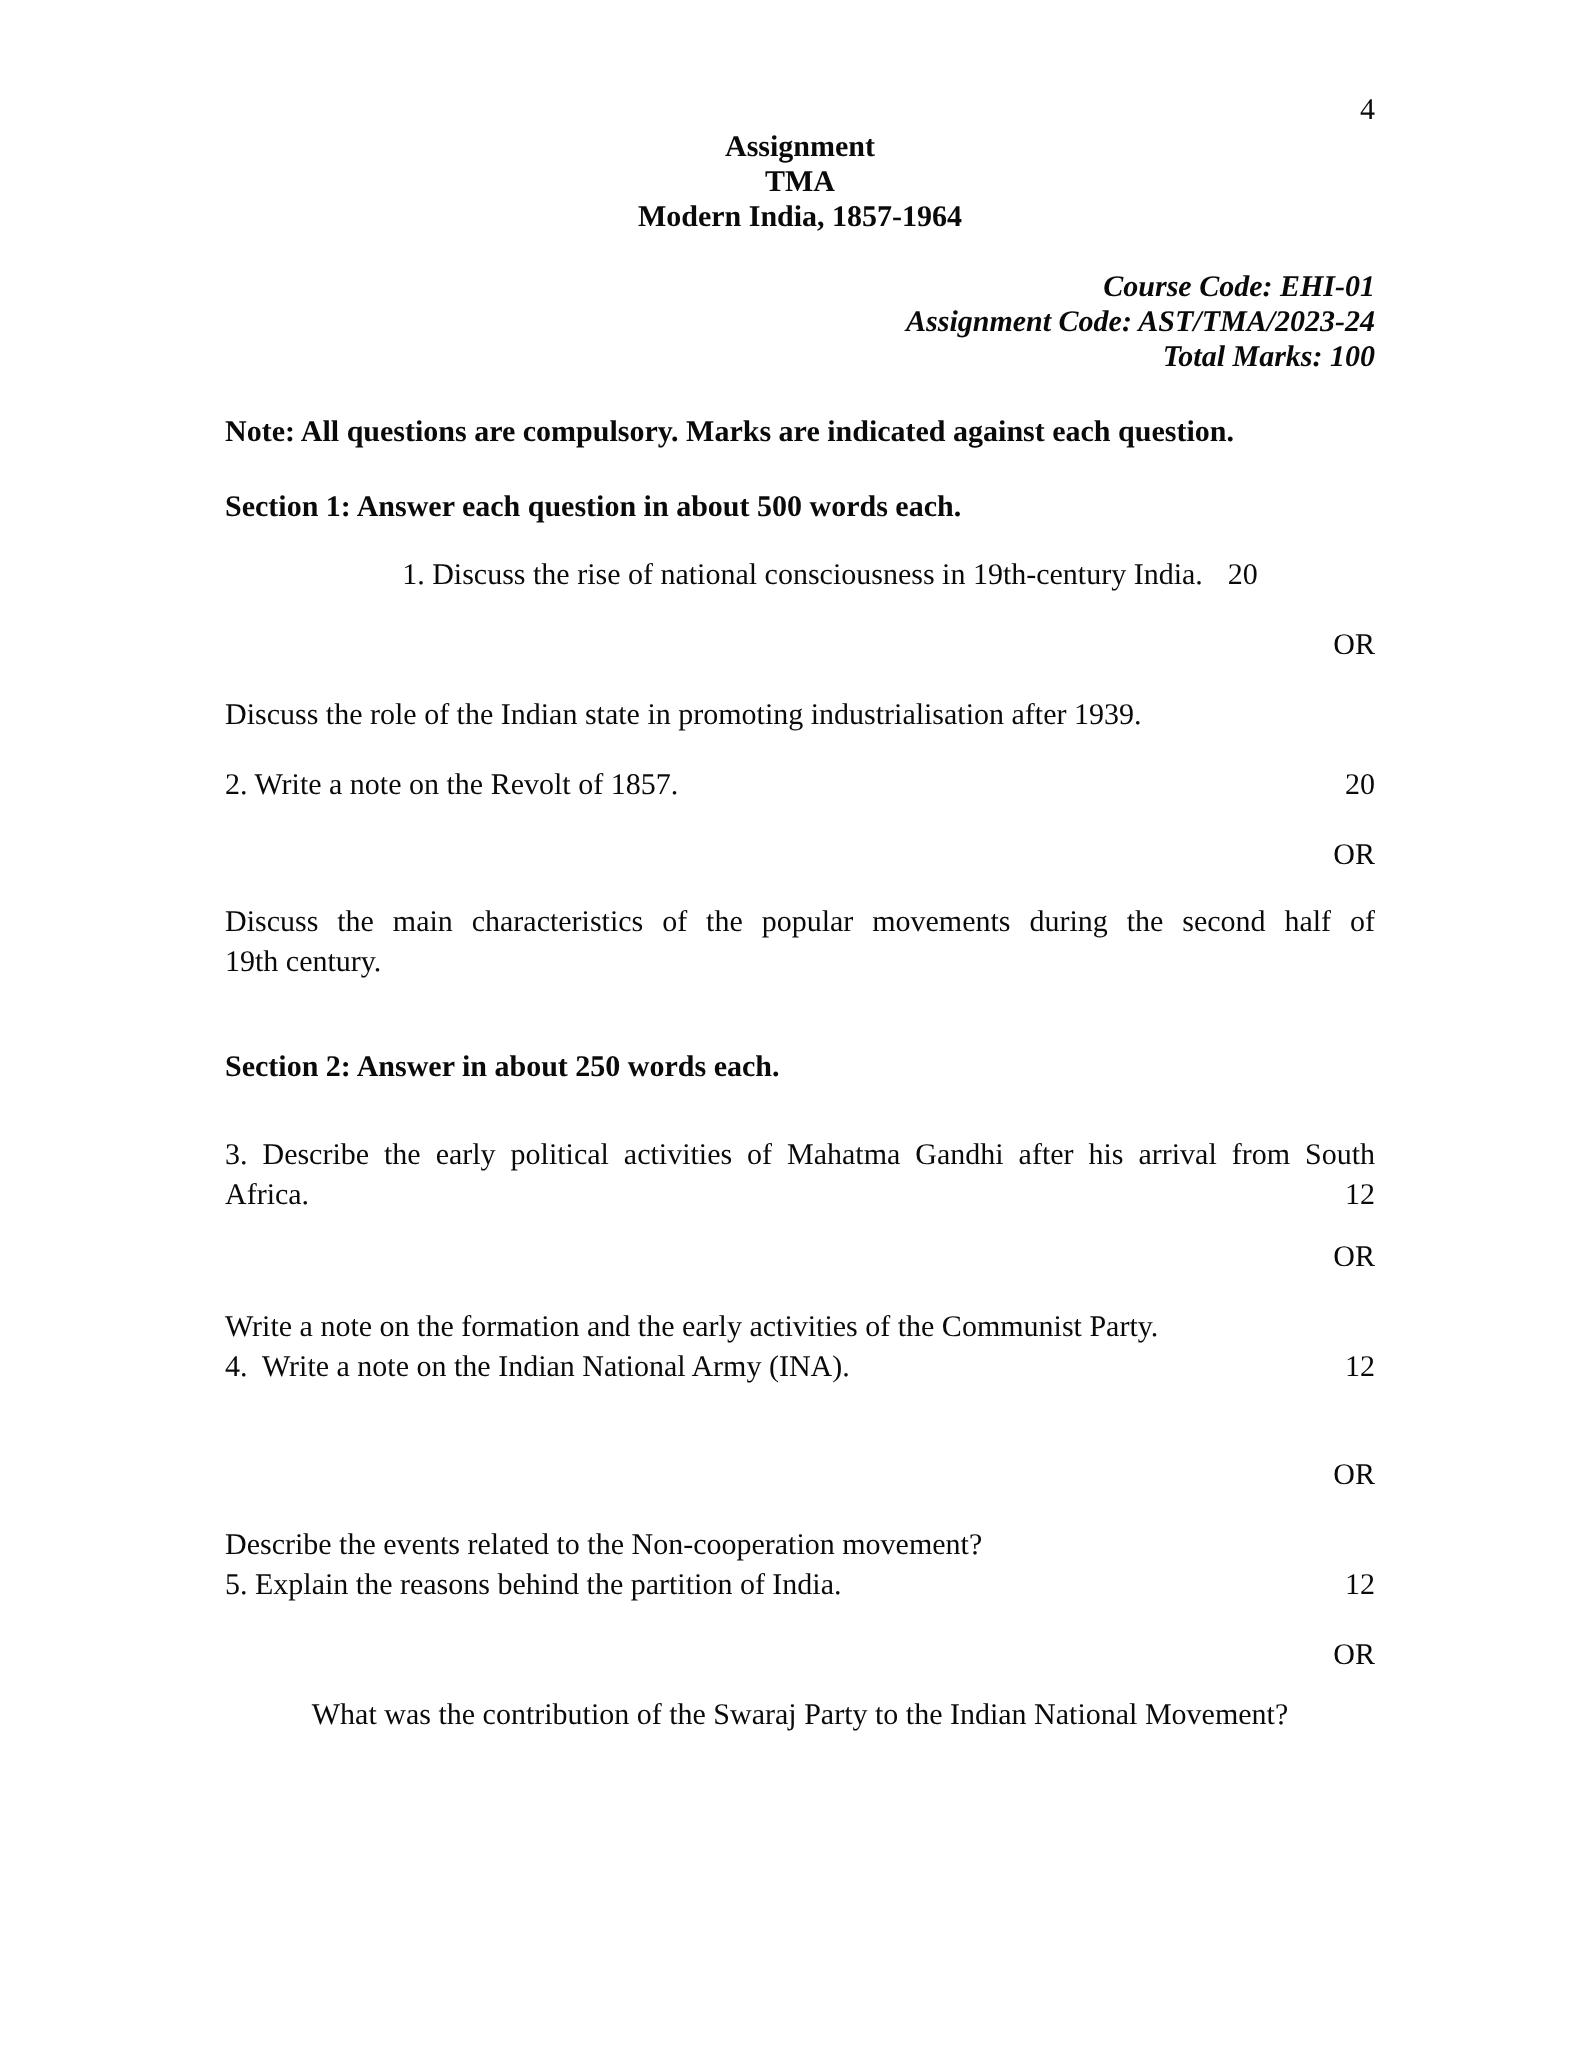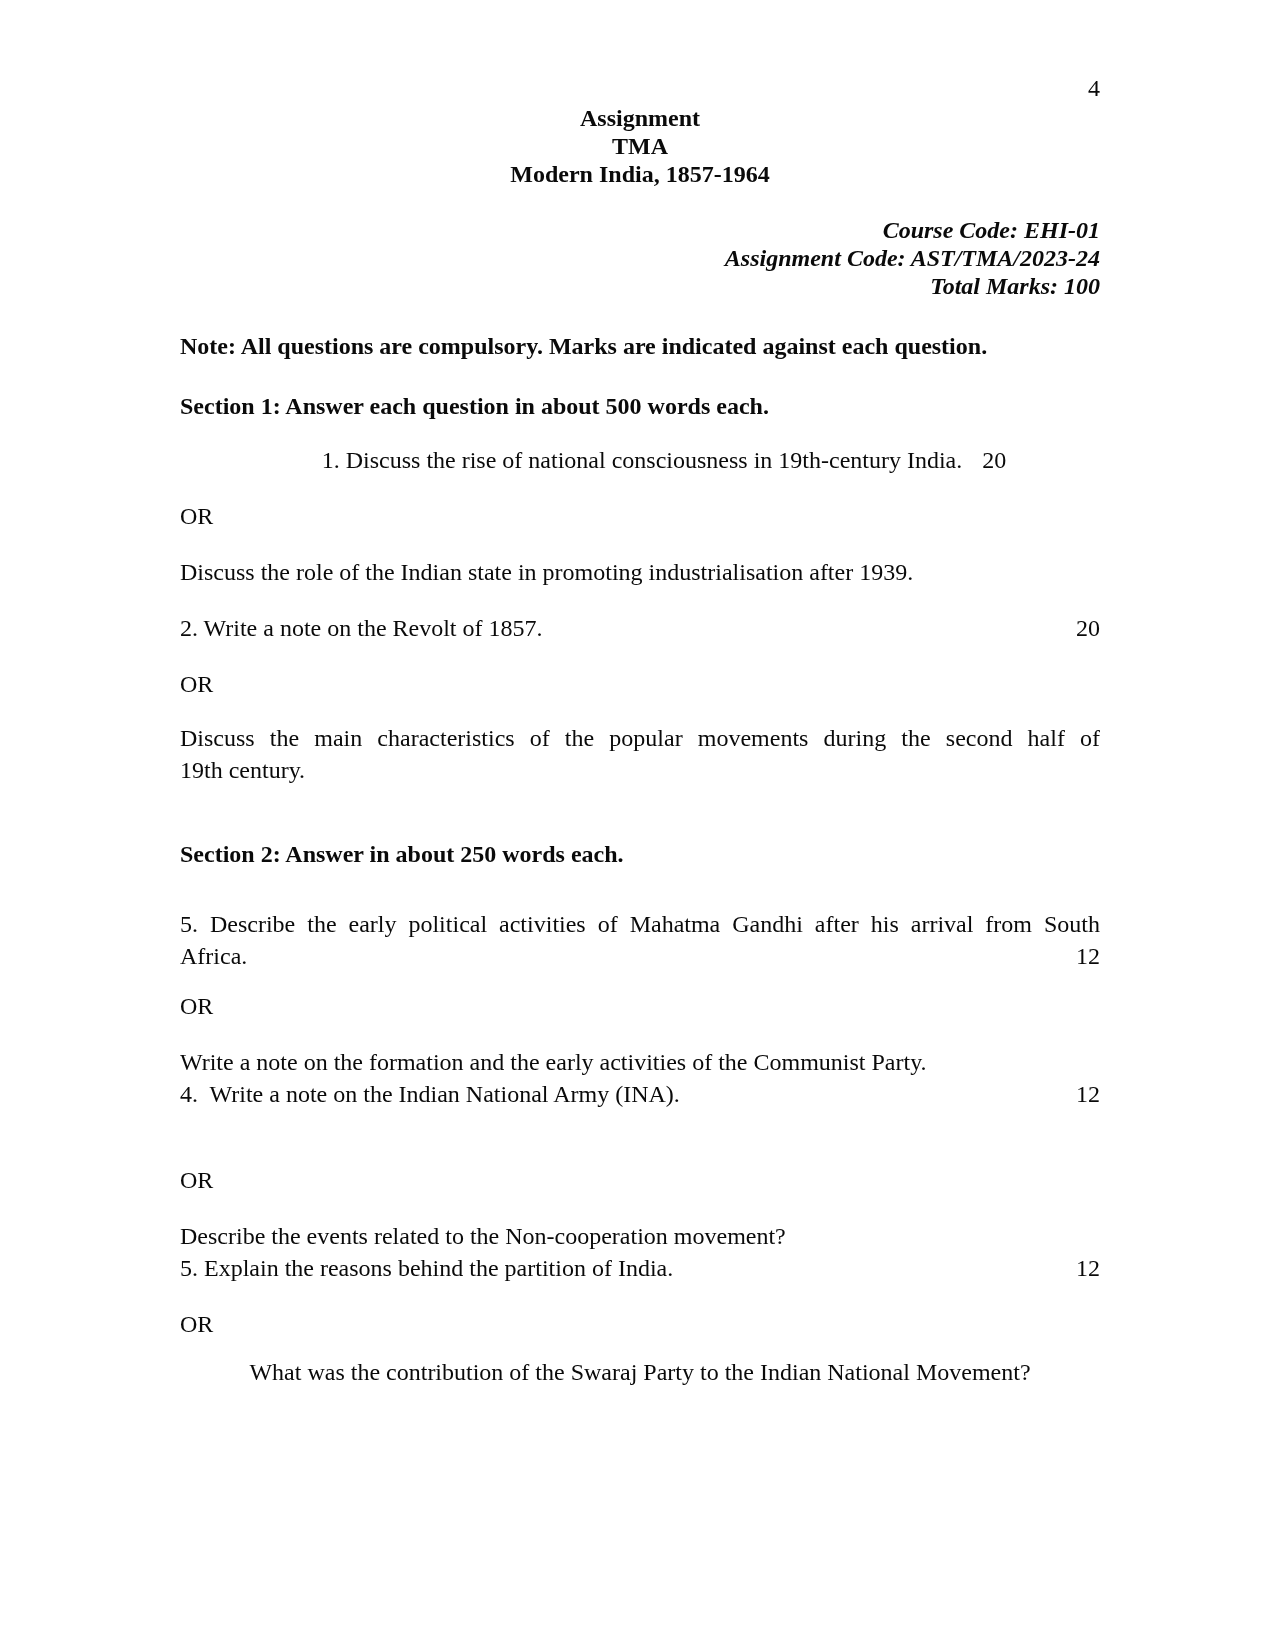--- a/index.html
+++ b/index.html
@@ -57,21 +57,21 @@
   .marks-shift { margin-right: -48px; }
 
   .mt22 { margin-top: 22px; justify-content: center; }
   .mt24 { margin-top: 24px; }
   .mt26 { }
   .mt38 { margin-top: 38px; }
   .mt18 { margin-top: 18px; }
   .mt54 { margin-top: 54px; }
   .mt0  { margin-top: 16px; }
 
-  .or-sep { text-align: left; }
+  .or-sep { text-align: right; }
 
   .just-line {
     text-align: justify;
     text-align-last: justify;
   }
 </style>
 </head>
 <body>
 
 <div class="page">
@@ -111,21 +111,21 @@
   <div class="or-sep mt24 line">OR</div>
 
   <div class="mt22">
     <div class="just-line line">Discuss the main characteristics of the popular movements during the second half of</div>
     <div class="line">19th century.</div>
   </div>
 
   <div class="section-head sec2 line">Section 2: Answer in about 250 words each.</div>
 
   <div class="mt38">
-    <div class="just-line line">5. Describe the early political activities of Mahatma Gandhi after his arrival from South</div>
+    <div class="just-line line">3. Describe the early political activities of Mahatma Gandhi after his arrival from South</div>
     <div class="q-row line">
       <span>Africa.</span>
       <span class="q-marks">12</span>
     </div>
   </div>
 
   <div class="or-sep mt18 line">OR</div>
 
   <div class="mt24 line">Write a note on the formation and the early activities of the Communist Party.</div>
 

